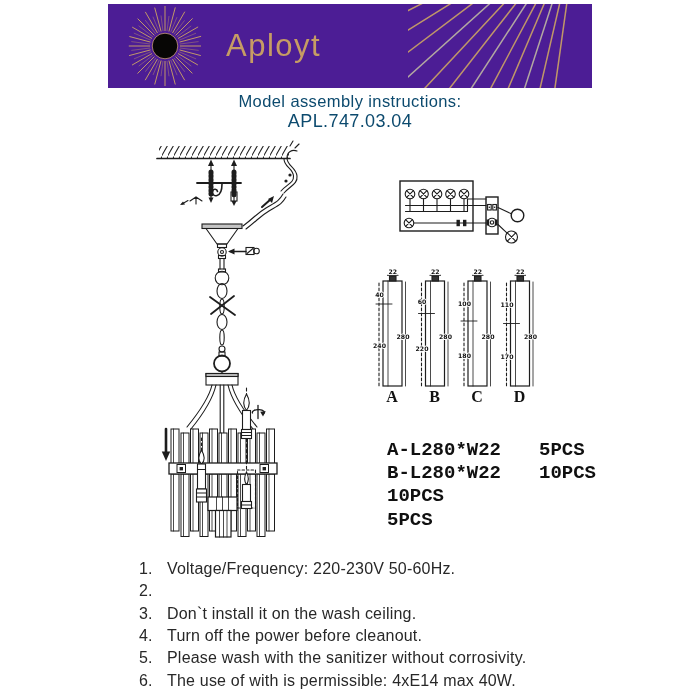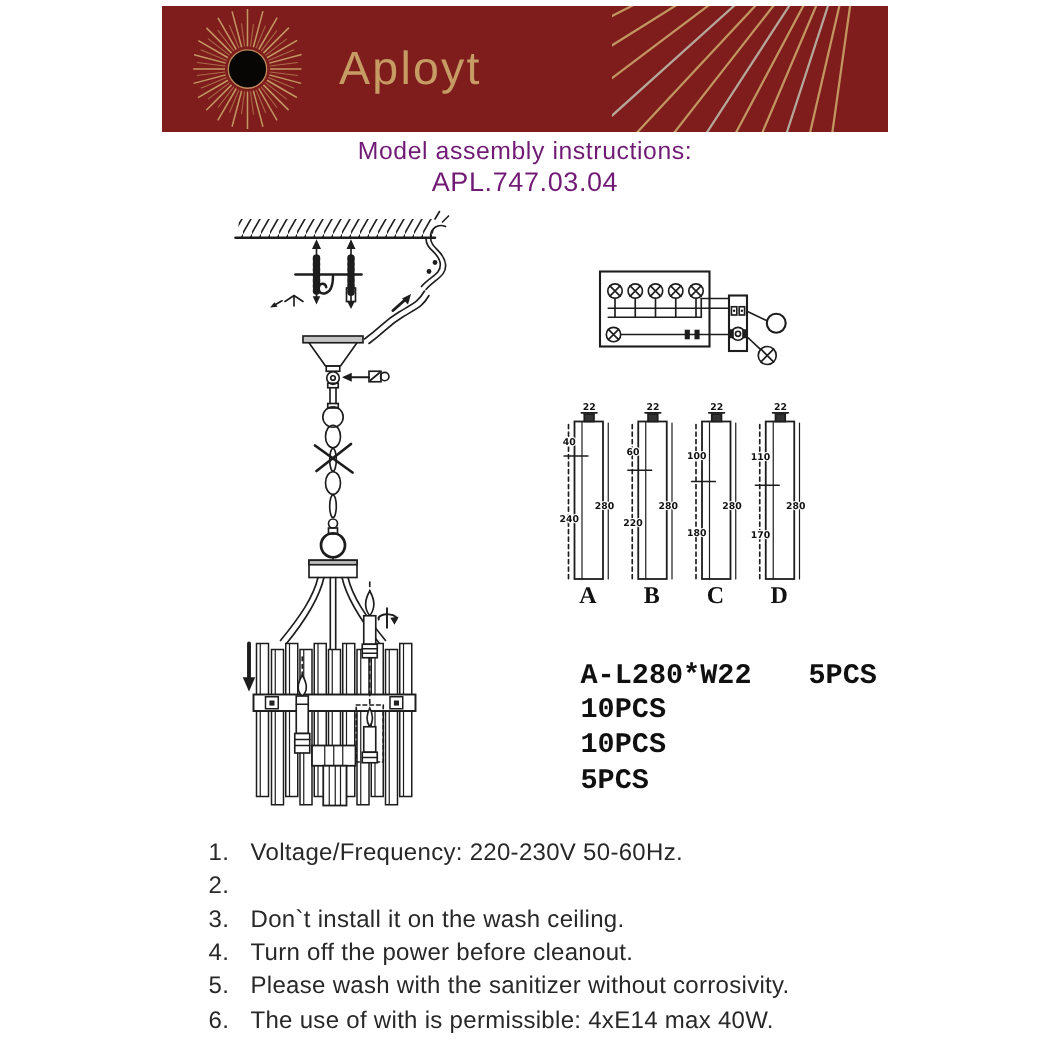--- a/index.html
+++ b/index.html
@@ -1,22 +1,22 @@
 <!DOCTYPE html>
 <html><head>
 <meta charset="utf-8">
 <style>
   html,body{margin:0;padding:0;}
   body{width:700px;height:700px;background:#ffffff;position:relative;overflow:hidden;
        font-family:"Liberation Sans",sans-serif;}
-  .banner{position:absolute;left:108px;top:4px;width:484px;height:84px;background:#7f1d1d;overflow:hidden;}
+  .banner{position:absolute;left:108px;top:4px;width:484px;height:84px;background:#4c1d95;overflow:hidden;}
   .banner svg{position:absolute;left:0;top:0;}
   .brand{position:absolute;left:118px;top:0;height:84px;display:flex;align-items:center;
          font-size:31px;letter-spacing:1.5px;color:#c69c64;font-weight:400;}
-  .title,.model{position:absolute;left:0;width:700px;text-align:center;color:#701a75;}
+  .title,.model{position:absolute;left:0;width:700px;text-align:center;color:#0c4a6e;}
   .title{top:92px;font-size:16.5px;letter-spacing:.4px;}
   .model{top:111px;font-size:18px;letter-spacing:.4px;}
   .diagram{position:absolute;left:0;top:0;}
   .parts{position:absolute;left:387px;top:439px;font-family:"Liberation Mono",monospace;
          font-weight:bold;font-size:19px;color:#101010;white-space:nowrap;}
   .part-row{height:23.2px;display:flex;gap:33px;}
   .part-label{width:119px;}
   .instructions{position:absolute;left:139px;top:558px;color:#282828;font-size:16px;letter-spacing:.2px;}
   .ins-row{display:flex;line-height:22.35px;}
   .ins-num{width:28px;}
@@ -384,20 +384,21 @@
     </g>
   </g>
 </svg>
 
 <div class="parts">
   <div class="part-row">
     <span class="part-label">A-L280*W22</span>
     <span class="part-qty">5PCS</span>
   </div>
   <div class="part-row">
+    <span class="part-label">B-L280*W22</span>
     <span class="part-qty">10PCS</span>
   </div>
   <div class="part-row">
     <span class="part-qty">10PCS</span>
   </div>
   <div class="part-row">
     <span class="part-qty">5PCS</span>
   </div>
 </div>
 

